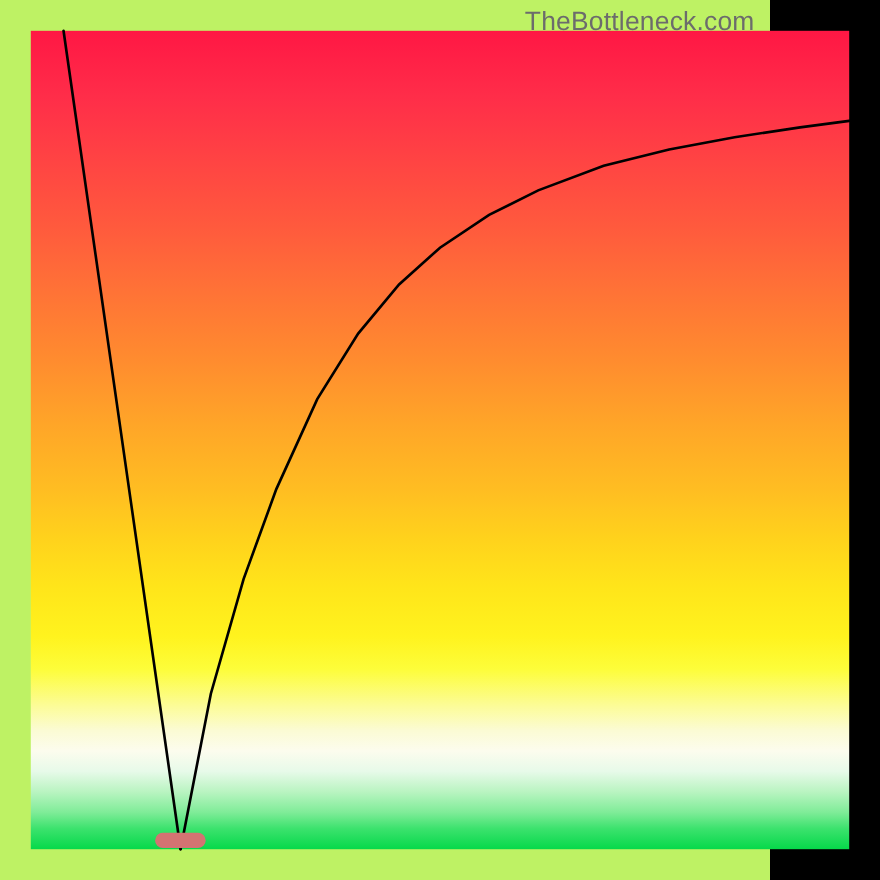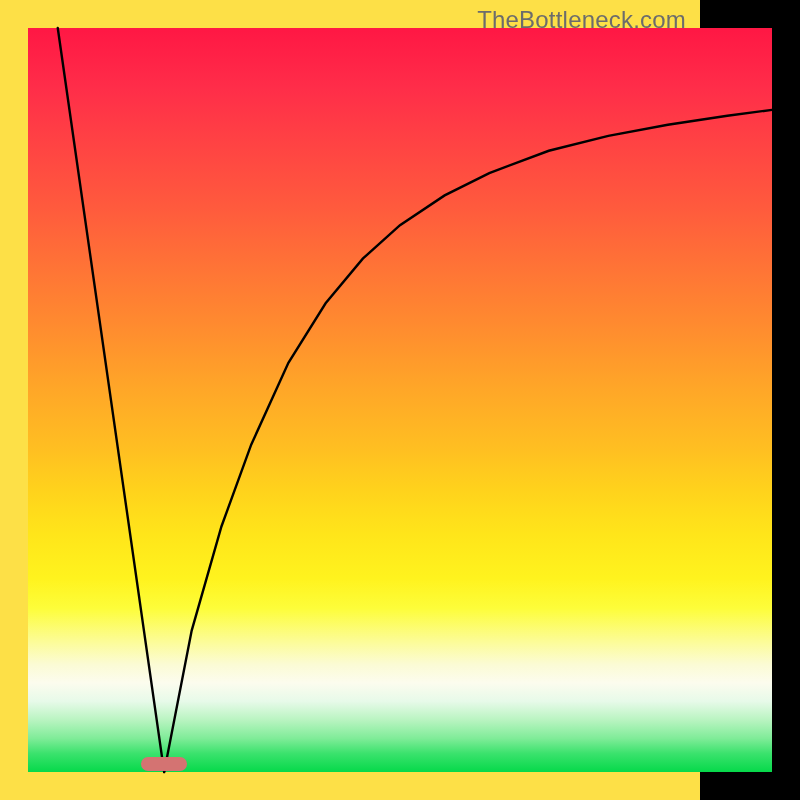--- a/index.html
+++ b/index.html
@@ -8,21 +8,21 @@
     width: 800px;
     height: 800px;
     background: #000;
     overflow: hidden;
     font-family: Arial, Helvetica, sans-serif;
   }
   .frame {
     position: relative;
     width: 700px;
     height: 800px;
-    background: #fde047;
+    background: #bef264;
     text-decoration: underline;
   }
   .watermark {
     position: absolute;
     top: 6px;
     right: 14px;
     color: #6c6c6c;
     font-size: 24px;
     font-weight: 500;
     letter-spacing: 0.2px;

